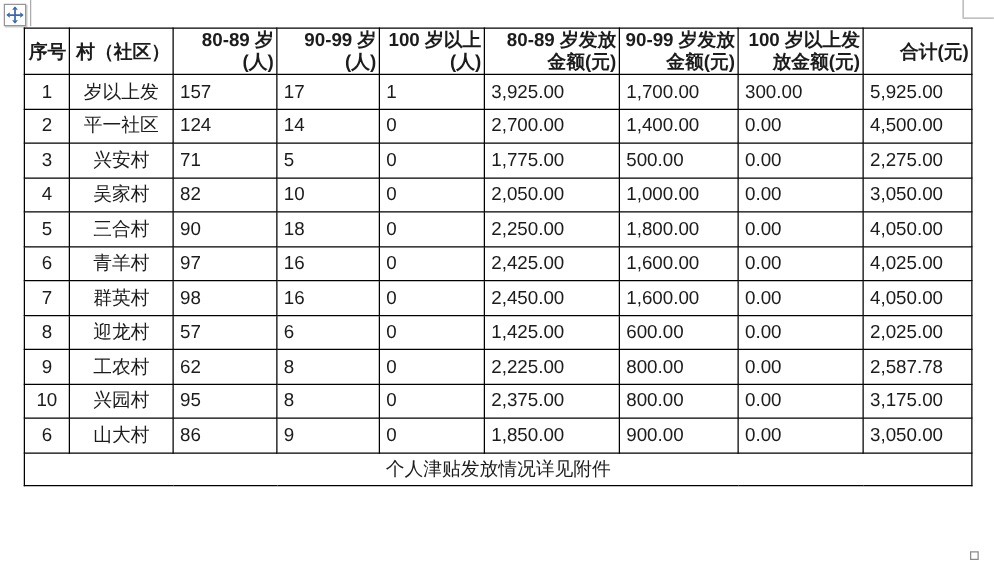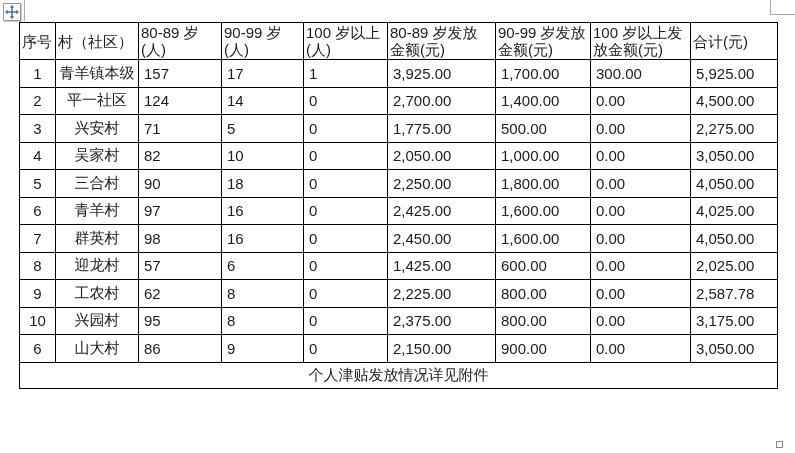--- a/index.html
+++ b/index.html
@@ -27,21 +27,21 @@
     border-collapse:collapse;table-layout:fixed;
   }
   .doc th,.doc td{
     border:1px solid #000;font-weight:normal;font-size:15px;
     overflow:hidden;vertical-align:middle;box-sizing:border-box;
   }
   .doc thead tr{height:35px;}
   .doc tbody tr{height:27.5px;}
   .doc tbody tr[data-name="total-row"]{height:25px;}
   .doc tfoot tr{height:26px;}
-  .doc th{text-align:left;white-space:pre-line;line-height:17px;padding:1px 2px;}
+  .doc th{text-align:right;white-space:pre-line;line-height:17px;padding:1px 2px;font-weight:bold;}
   .doc td.c{text-align:center;padding:1px 2px;white-space:nowrap;}
   .doc td.num{text-align:left;padding:1px 2px 1px 5px;white-space:nowrap;}
   .doc td.footer{text-align:center;padding:1px 2px;}
 </style>
 </head>
 <body>
 
 <div class="move-handle" data-name="table-move-handle">
   <span data-name="four-way-move-arrow-icon" style="display:flex;">
     <svg width="14" height="14" viewBox="0 0 16 16">
@@ -90,21 +90,21 @@
       <th data-name="column-header-age90-amount">90-99 岁发放
 金额(元)</th>
       <th data-name="column-header-age100-amount">100 岁以上发
 放金额(元)</th>
       <th data-name="column-header-total">合计(元)</th>
     </tr>
   </thead>
   <tbody data-name="table-body">
       <tr data-name="table-row">
         <td class="c" data-name="table-cell">1</td>
-        <td class="c" data-name="table-cell">青羊镇本级</td>
+        <td class="c" data-name="table-cell">岁以上发</td>
         <td class="num" data-name="table-cell">157</td>
         <td class="num" data-name="table-cell">17</td>
         <td class="num" data-name="table-cell">1</td>
         <td class="num" data-name="table-cell">3,925.00</td>
         <td class="num" data-name="table-cell">1,700.00</td>
         <td class="num" data-name="table-cell">300.00</td>
         <td class="num" data-name="table-cell">5,925.00</td>
       </tr>
       <tr data-name="table-row">
         <td class="c" data-name="table-cell">2</td>
@@ -204,21 +204,21 @@
         <td class="num" data-name="table-cell">800.00</td>
         <td class="num" data-name="table-cell">0.00</td>
         <td class="num" data-name="table-cell">3,175.00</td>
       </tr>
       <tr data-name="table-row">
         <td class="c" data-name="table-cell">6</td>
         <td class="c" data-name="table-cell">山大村</td>
         <td class="num" data-name="table-cell">86</td>
         <td class="num" data-name="table-cell">9</td>
         <td class="num" data-name="table-cell">0</td>
-        <td class="num" data-name="table-cell">2,150.00</td>
+        <td class="num" data-name="table-cell">1,850.00</td>
         <td class="num" data-name="table-cell">900.00</td>
         <td class="num" data-name="table-cell">0.00</td>
         <td class="num" data-name="table-cell">3,050.00</td>
       </tr>
     </tbody>
   <tfoot>
     <tr data-name="footer-row">
       <td class="footer" colspan="9" data-name="footer-note">个人津贴发放情况详见附件</td>
     </tr>
   </tfoot>

